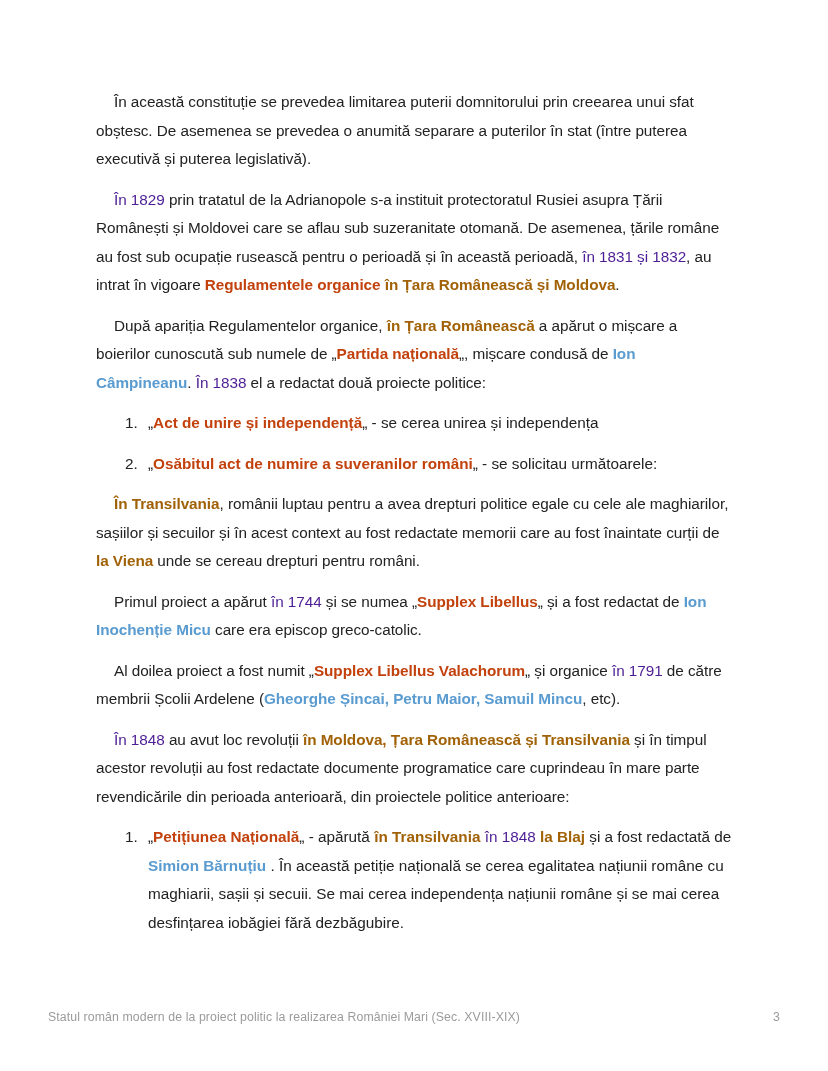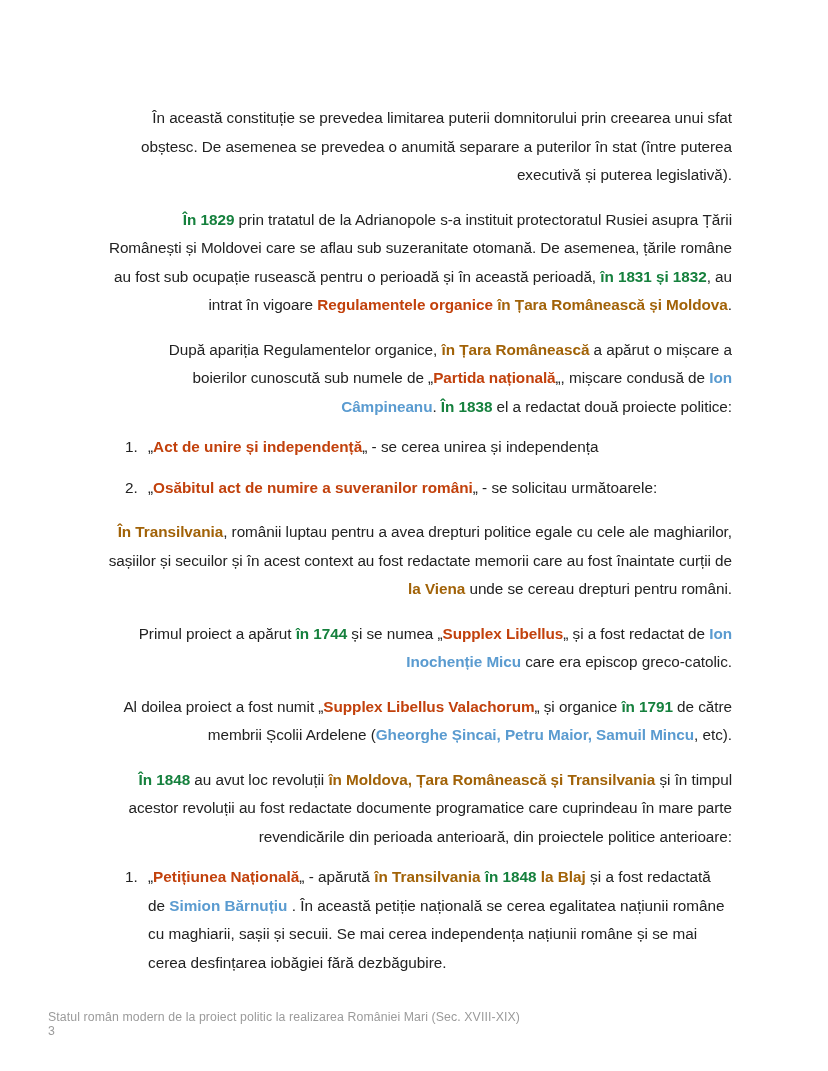--- a/index.html
+++ b/index.html
@@ -22,24 +22,24 @@
     height: 1071px;
     background: #ffffff;
   }
   .content {
     position: absolute;
     left: 96px;
     top: 88px;
     width: 636px;
   }
   p.para {
-    margin: 16px 0 12px 0;
+    margin: 0 0 12px 0;
     font-size: 15.3px;
     line-height: 28.5px;
-    text-align: right;
+    text-align: left;
     color: #222222;
     letter-spacing: -0.05px;
   }
   p.para.indent::before {
     content: "";
     display: inline-block;
     width: 18px;
   }
   ol.numlist, ul.bullist {
     margin: 7px 0 0 0;
@@ -49,36 +49,35 @@
   }
   ol.numlist { list-style: decimal outside; }
   ul.bullist { list-style: disc outside; }
   ol.numlist > li, ul.bullist > li {
     margin: 0 0 12px 0;
     padding-left: 6px;
     color: #222222;
   }
   ul.bullist > li::marker { font-size: 13px; }
   .blk-list { margin-bottom: 10px; }
-  .red   { color: #15803d; font-weight: bold; }
+  .red   { color: #4c1d95; font-weight: normal; }
   .green { color: #a16207; font-weight: bold; }
   .blue  { color: #5a9bd0; font-weight: bold; }
   .bold  { font-weight: bold; color: #c2410c; }
   .footer {
     position: absolute;
     left: 48px;
     top: 1010px;
     width: 732px;
     display: flex;
     justify-content: space-between;
     align-items: baseline;
     font-size: 12.3px;
     color: #9b9b9b;
     letter-spacing: 0.1px;
-    flex-direction: column;
   }
   .footer .pagenum { color: #9b9b9b; }
 </style>
 </head>
 <body>
 
 <div class="page">
 
   <div class="content">
 

